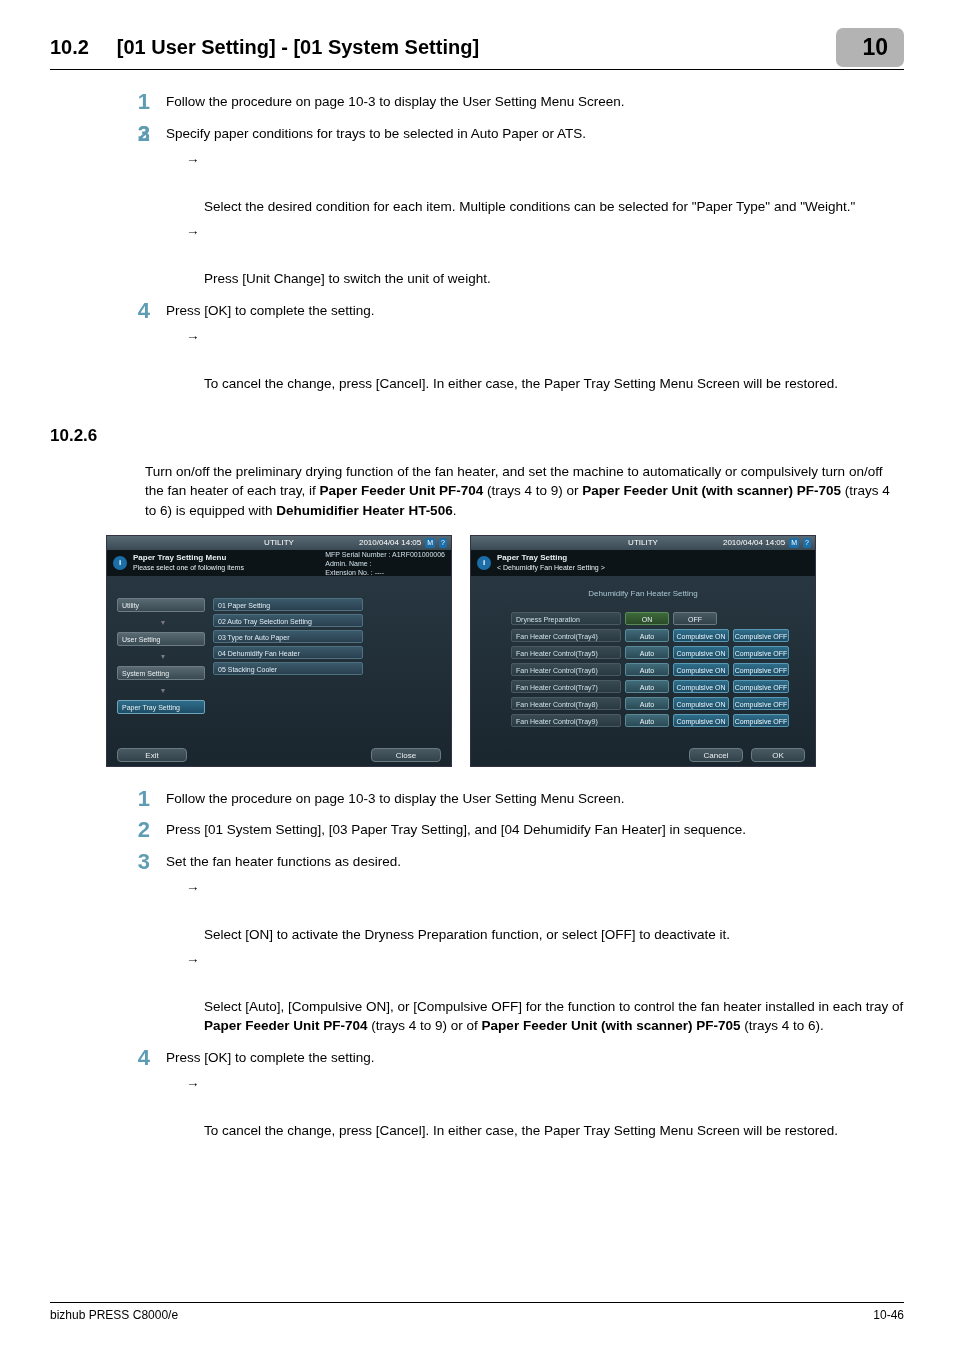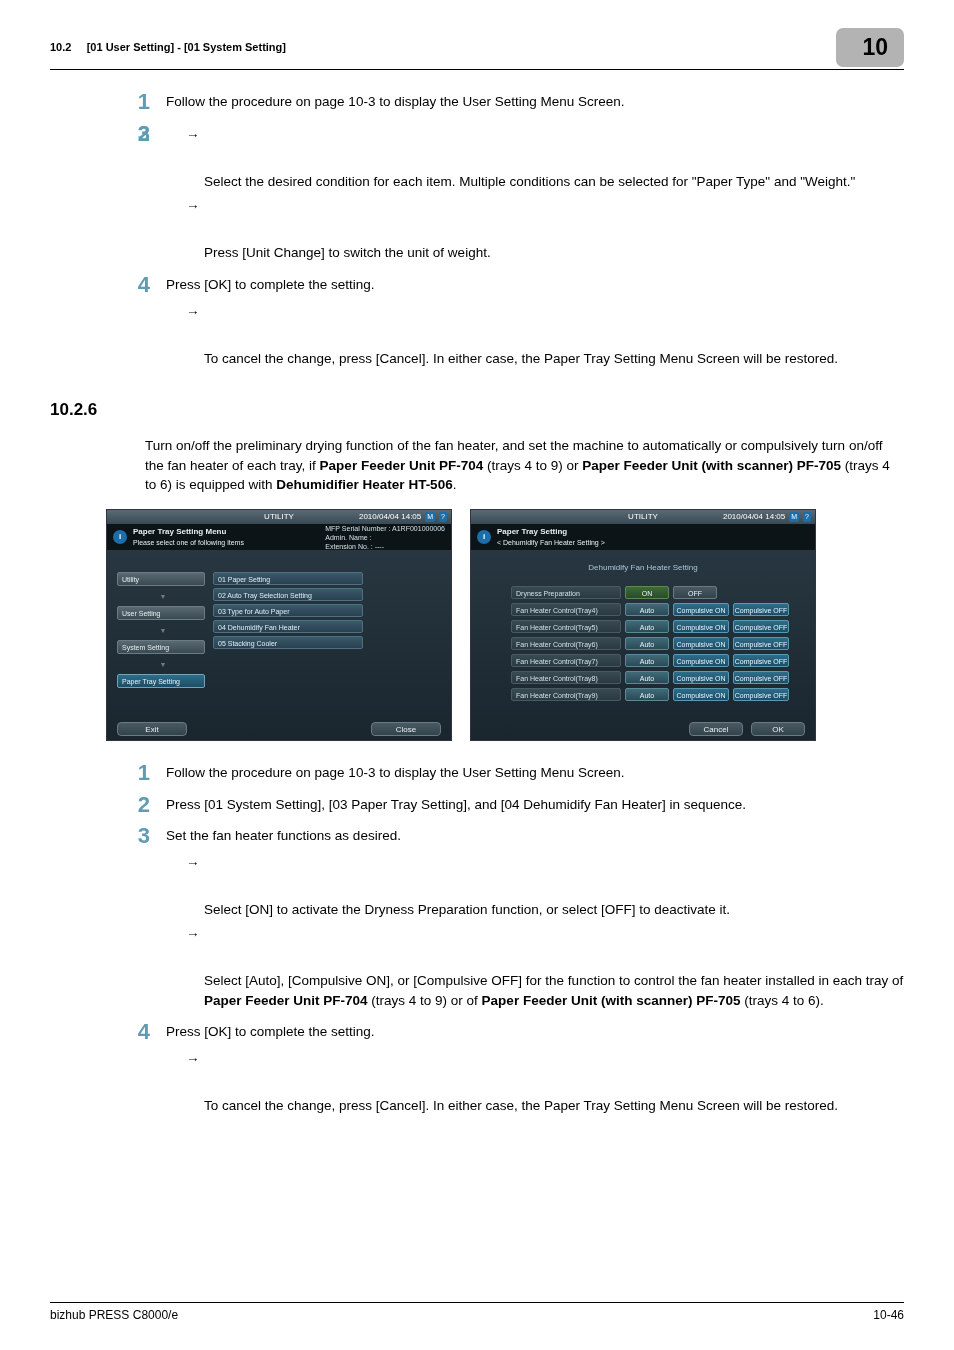--- a/index.html
+++ b/index.html
@@ -20,21 +20,21 @@
   .header-row {
     display: flex;
     align-items: center;
     justify-content: space-between;
     border-bottom: 1px solid #000;
     padding-bottom: 2px;
     margin-bottom: 22px;
   }
   .header-left {
     font-weight: bold;
-    font-size: 11px;
+    font-size: 20px;
   }
   .header-right {
     background: #b3b3b3;
     color: #000;
     font-weight: bold;
     font-size: 23px;
     padding: 3px 16px 3px 26px;
     border-radius: 7px;
   }
   .content {
@@ -201,20 +201,21 @@
   </div>
 
   <div class="content">
     <ol class="steps">
       <li><span class="num">1</span>
         <span>Follow the procedure on page 10-3 to display the User Setting Menu Screen.</span>
       </li>
       <li><span class="num">2</span>
       </li>
       <li><span class="num">3</span>
+        <span>Specify paper conditions for trays to be selected in Auto Paper or ATS.</span>
         <div class="sub">
           <div class="arrow-row">
               <span class="arr">→</span>
               <span class="txt">Select the desired condition for each item. Multiple conditions can be selected for "Paper Type" and "Weight."</span>
             </div>
           <div class="arrow-row">
               <span class="arr">→</span>
               <span class="txt">Press [Unit Change] to switch the unit of weight.</span>
             </div>
         </div>

